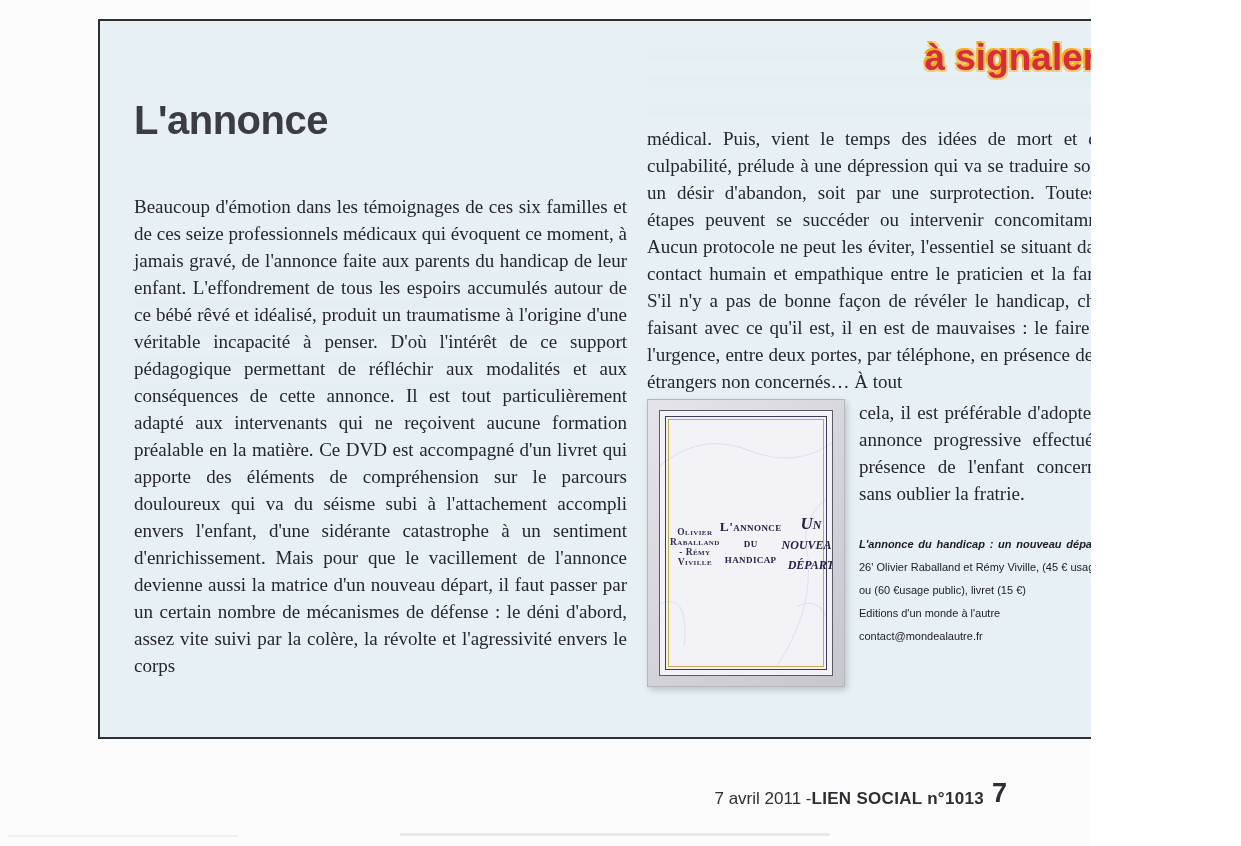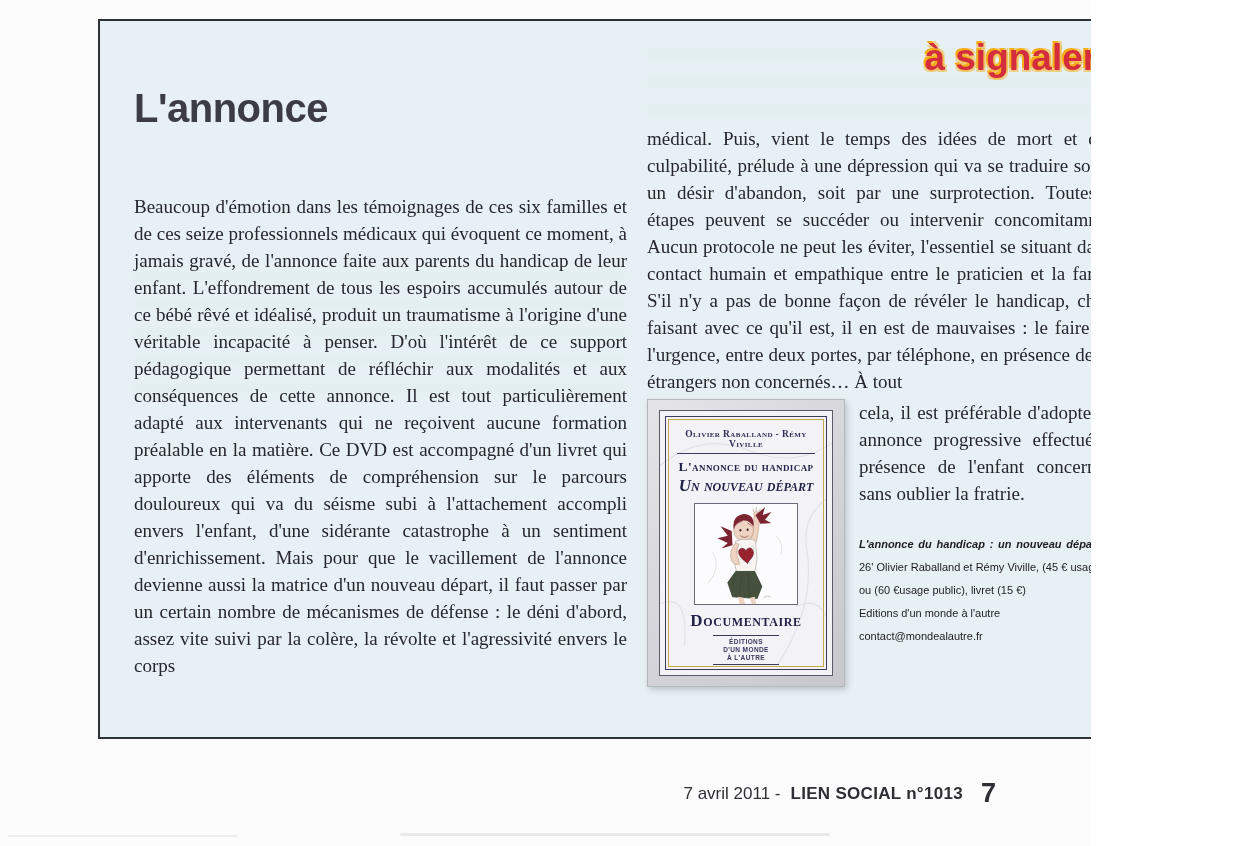--- a/index.html
+++ b/index.html
@@ -29,21 +29,21 @@
 
   .section-label {
     position:absolute; top:16px; right:32px;
     font-family:"Liberation Sans", sans-serif; font-weight:bold;
     font-size:37px; color:#d42e3e; letter-spacing:0;
     text-shadow:-2px -2px 0 #f6ae14, 2px 2px 0 rgba(246,174,20,.45),
                 -2px 2px 0 rgba(246,174,20,.45), 2px -2px 0 rgba(246,174,20,.45);
   }
 
   .article-title {
-    position:absolute; left:34px; top:62px;
+    position:absolute; left:34px; top:74px;
     font-family:"Liberation Sans", sans-serif; font-weight:bold;
     font-size:40px; line-height:50px; color:#3c3c44; letter-spacing:-0.5px;
   }
 
   .body-text {
     font-size:19px; line-height:27px; color:#26262e;
     text-align:justify; hyphens:none;
   }
   .col-left  { position:absolute; left:34px;  top:172px; width:493px; }
   .col-right { position:absolute; left:547px; top:104px; width:484px; }
@@ -60,21 +60,21 @@
     border:1px solid #b6b6bd; box-shadow:2px 3px 6px rgba(40,40,60,.22);
   }
   .dvd-cover {
     position:relative; width:100%; height:100%; box-sizing:border-box;
     background:#f3f2f7; border:1px solid #5a5a68; overflow:hidden;
   }
   .cover-frame  { position:absolute; inset:5px;  border:1px solid #3c3c5a; pointer-events:none; }
   .cover-frame2 { position:absolute; inset:8px;  border:1px solid #c2a94e; pointer-events:none; }
   .cover-sketch { position:absolute; inset:0; opacity:.55; }
   .cover-content {
-    position:absolute; inset:10px; display:flex; flex-direction:column;
+    position:absolute; inset:10px; display:flex; flex-direction:row;
     align-items:center; text-align:center;
     font-family:"Liberation Serif", serif; color:#28284e;border-radius:21px;
   }
   .dvd-authors { margin-top:8px; font-size:9.5px; font-weight:bold; font-variant:small-caps;
     letter-spacing:.4px; color:#2f2f58; }
   .dvd-divider { width:138px; border:0; border-top:1px solid #3c3c5a; margin:4px 0 5px; }
   .dvd-title   { font-size:13.5px; font-weight:bold; font-variant:small-caps; letter-spacing:.4px; color:#23234a; }
   .dvd-subtitle{ font-size:17px; font-weight:bold; font-style:italic; font-variant:small-caps; color:#23234a; margin-top:1px; }
   .illus-box   { width:102px; height:122px; margin:7px auto 6px; background:#fcfbfe;
     border:1px solid #6a6a78; position:relative; overflow:hidden; }
@@ -88,22 +88,22 @@
   .caption {
     margin-top:26px;
     font-family:"Liberation Sans", sans-serif;
     font-size:11px; line-height:23px; color:#1c1c22;
   }
   .caption p { margin:0; text-align:justify; }
   .caption .bi { font-weight:bold; font-style:italic; }
   .caption .line { text-align:left; }
 
   .footer {
-    position:absolute; top:778px; right:95px;
-    display:flex; align-items:center; gap:10px;
+    position:absolute; top:778px; right:84px;
+    display:flex; align-items:flex-end; gap:0;
     font-family:"Liberation Sans", sans-serif; color:#2e2e34; font-size:17px;
   }
   .footer .issue { font-weight:bold; letter-spacing:.3px; }
   .footer .pageno { font-weight:bold; font-size:27px; margin-left:8px; }
 </style>
 </head>
 <body>
 
 <div class="page">
 

